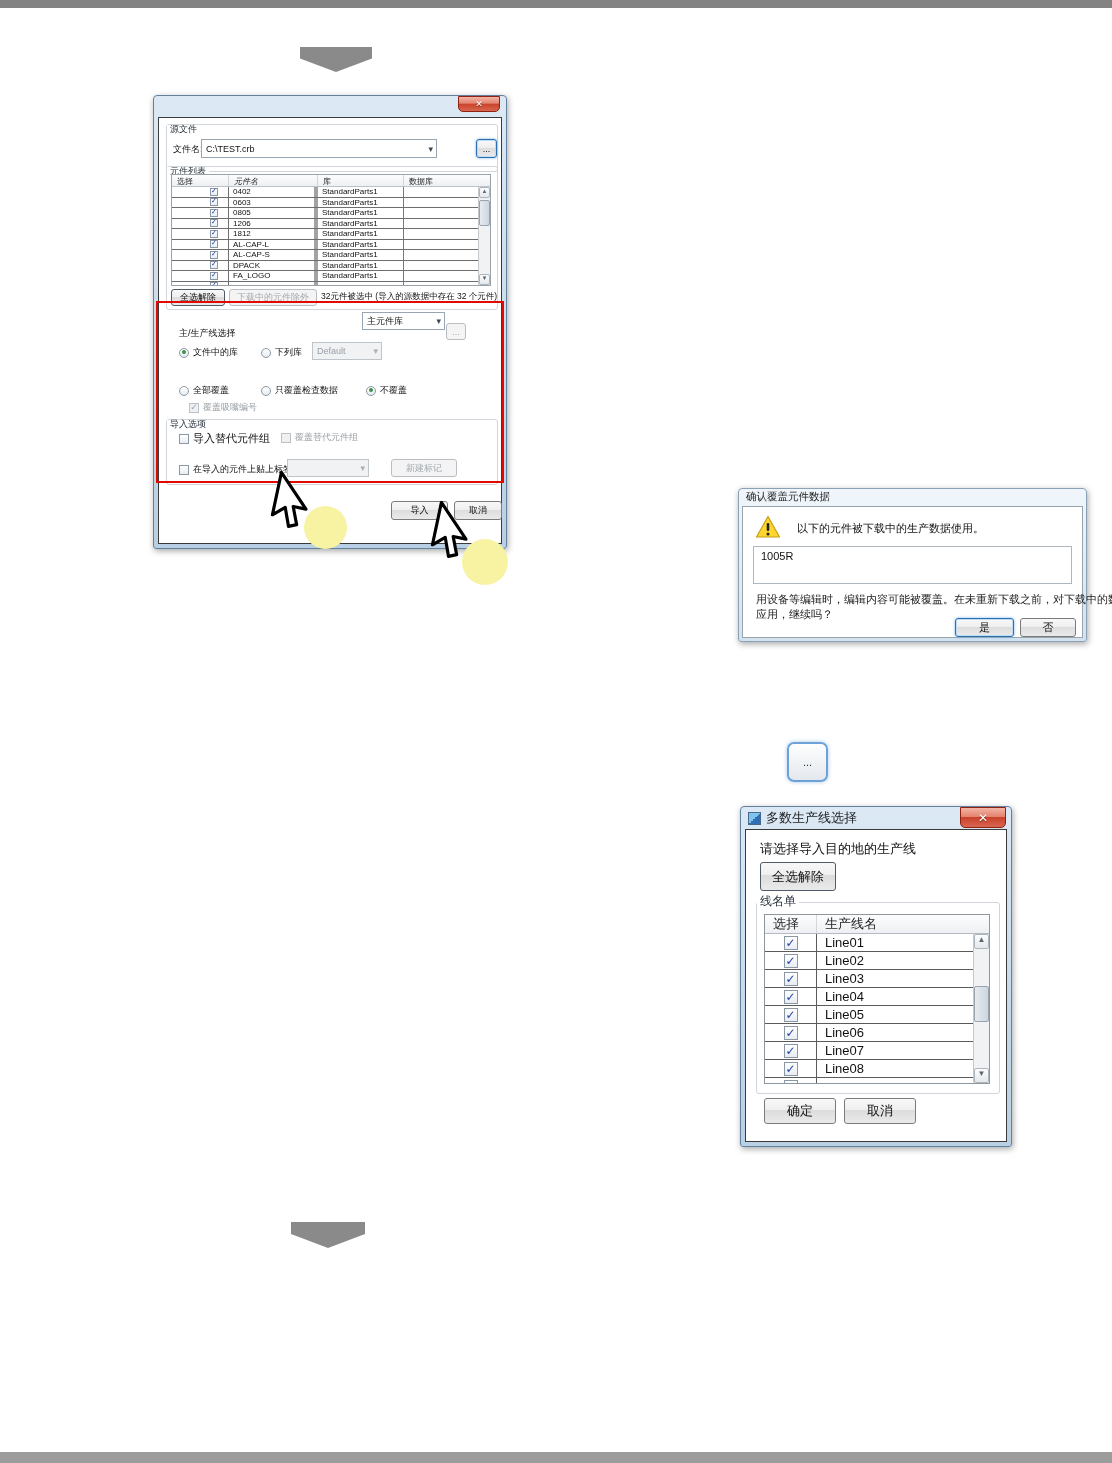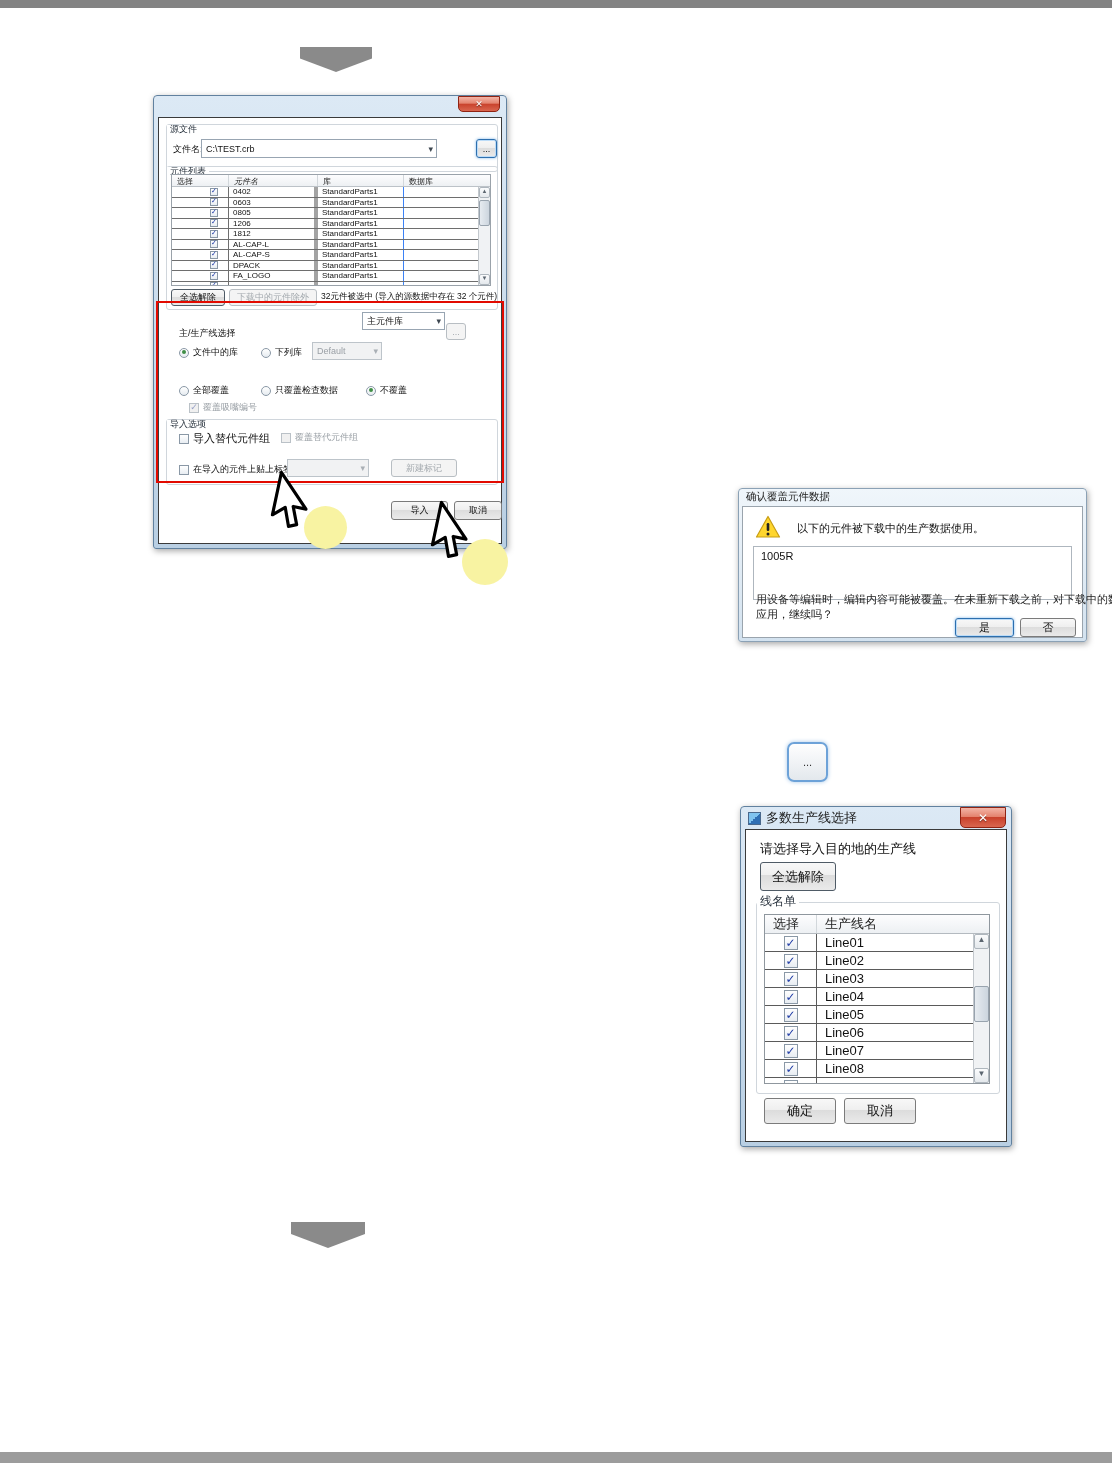--- a/index.html
+++ b/index.html
@@ -305,21 +305,21 @@
   </div>
   <div class="client" style="left:3px;right:3px;top:17px;bottom:3px;border-color:#9aa4ad;font-size:11px;">
     <div class="warn" style="left:12px;top:8px;">
       <svg width="26" height="24" viewBox="0 0 26 24">
         <path d="M13,1.5 L24.5,22 H1.5 Z" fill="#ffd62e" stroke="#c79d14" stroke-width="1.2" stroke-linejoin="round"></path>
         <rect x="11.7" y="8" width="2.6" height="8" rx="1.2" fill="#222"></rect>
         <circle cx="13" cy="19" r="1.5" fill="#222"></circle>
       </svg>
     </div>
     <div class="lbl" style="left:54px;top:14px;font-size:11px;">以下的元件被下载中的生产数据使用。</div>
-    <div style="position:absolute;left:10px;top:39px;width:319px;height:54px;border:1px solid #aeb6be;background:#fff;padding:3px 0 0 7px;box-sizing:border-box;font-size:11px;">
+    <div style="position:absolute;left:10px;top:39px;width:319px;height:38px;border:1px solid #aeb6be;background:#fff;padding:3px 0 0 7px;box-sizing:border-box;font-size:11px;">
       <span>1005R</span>
     </div>
     <div class="note" style="left:13px;top:85px;font-size:11px;">用设备等编辑时，编辑内容可能被覆盖。在未重新下载之前，对下载中的数据更改无法</div>
     <div class="note" style="left:13px;top:100px;font-size:11px;">应用，继续吗？</div>
     <div class="btn focus-blue" style="left:212px;top:111px;width:57px;height:17px;font-size:11px;">
       <span>是</span>
     </div>
     <div class="btn" style="left:277px;top:111px;width:54px;height:17px;font-size:11px;">
       <span>否</span>
     </div>

